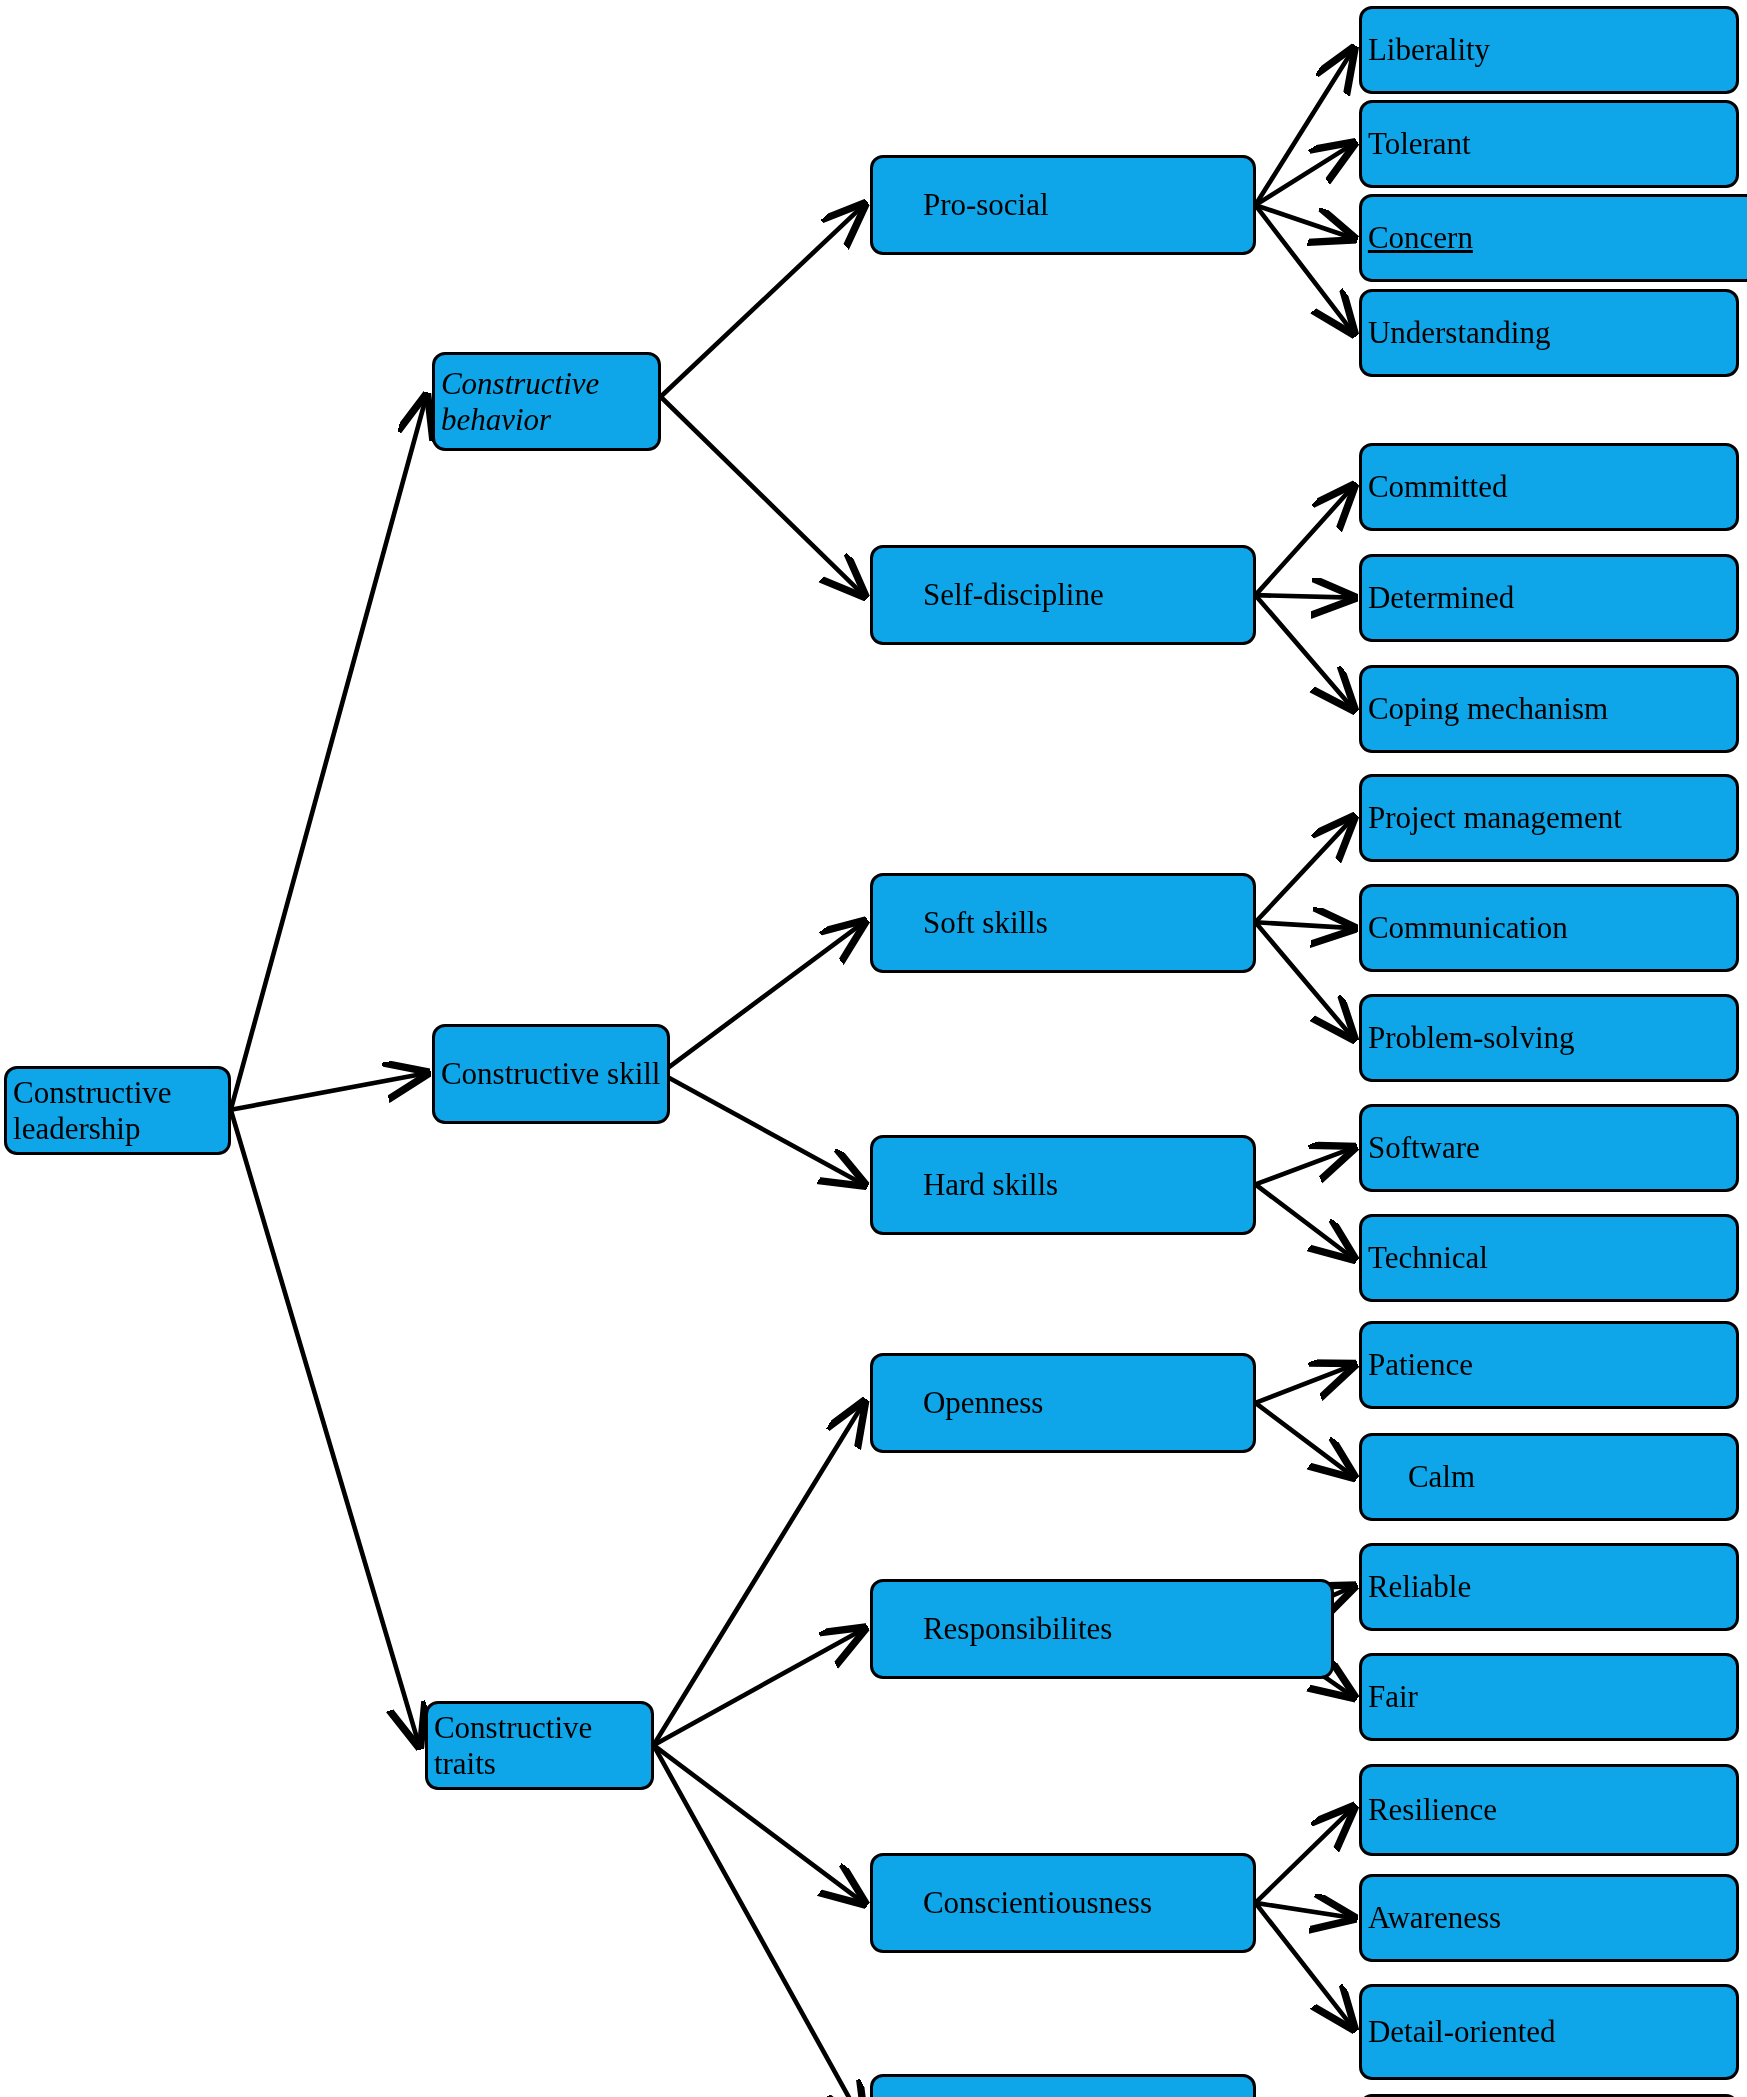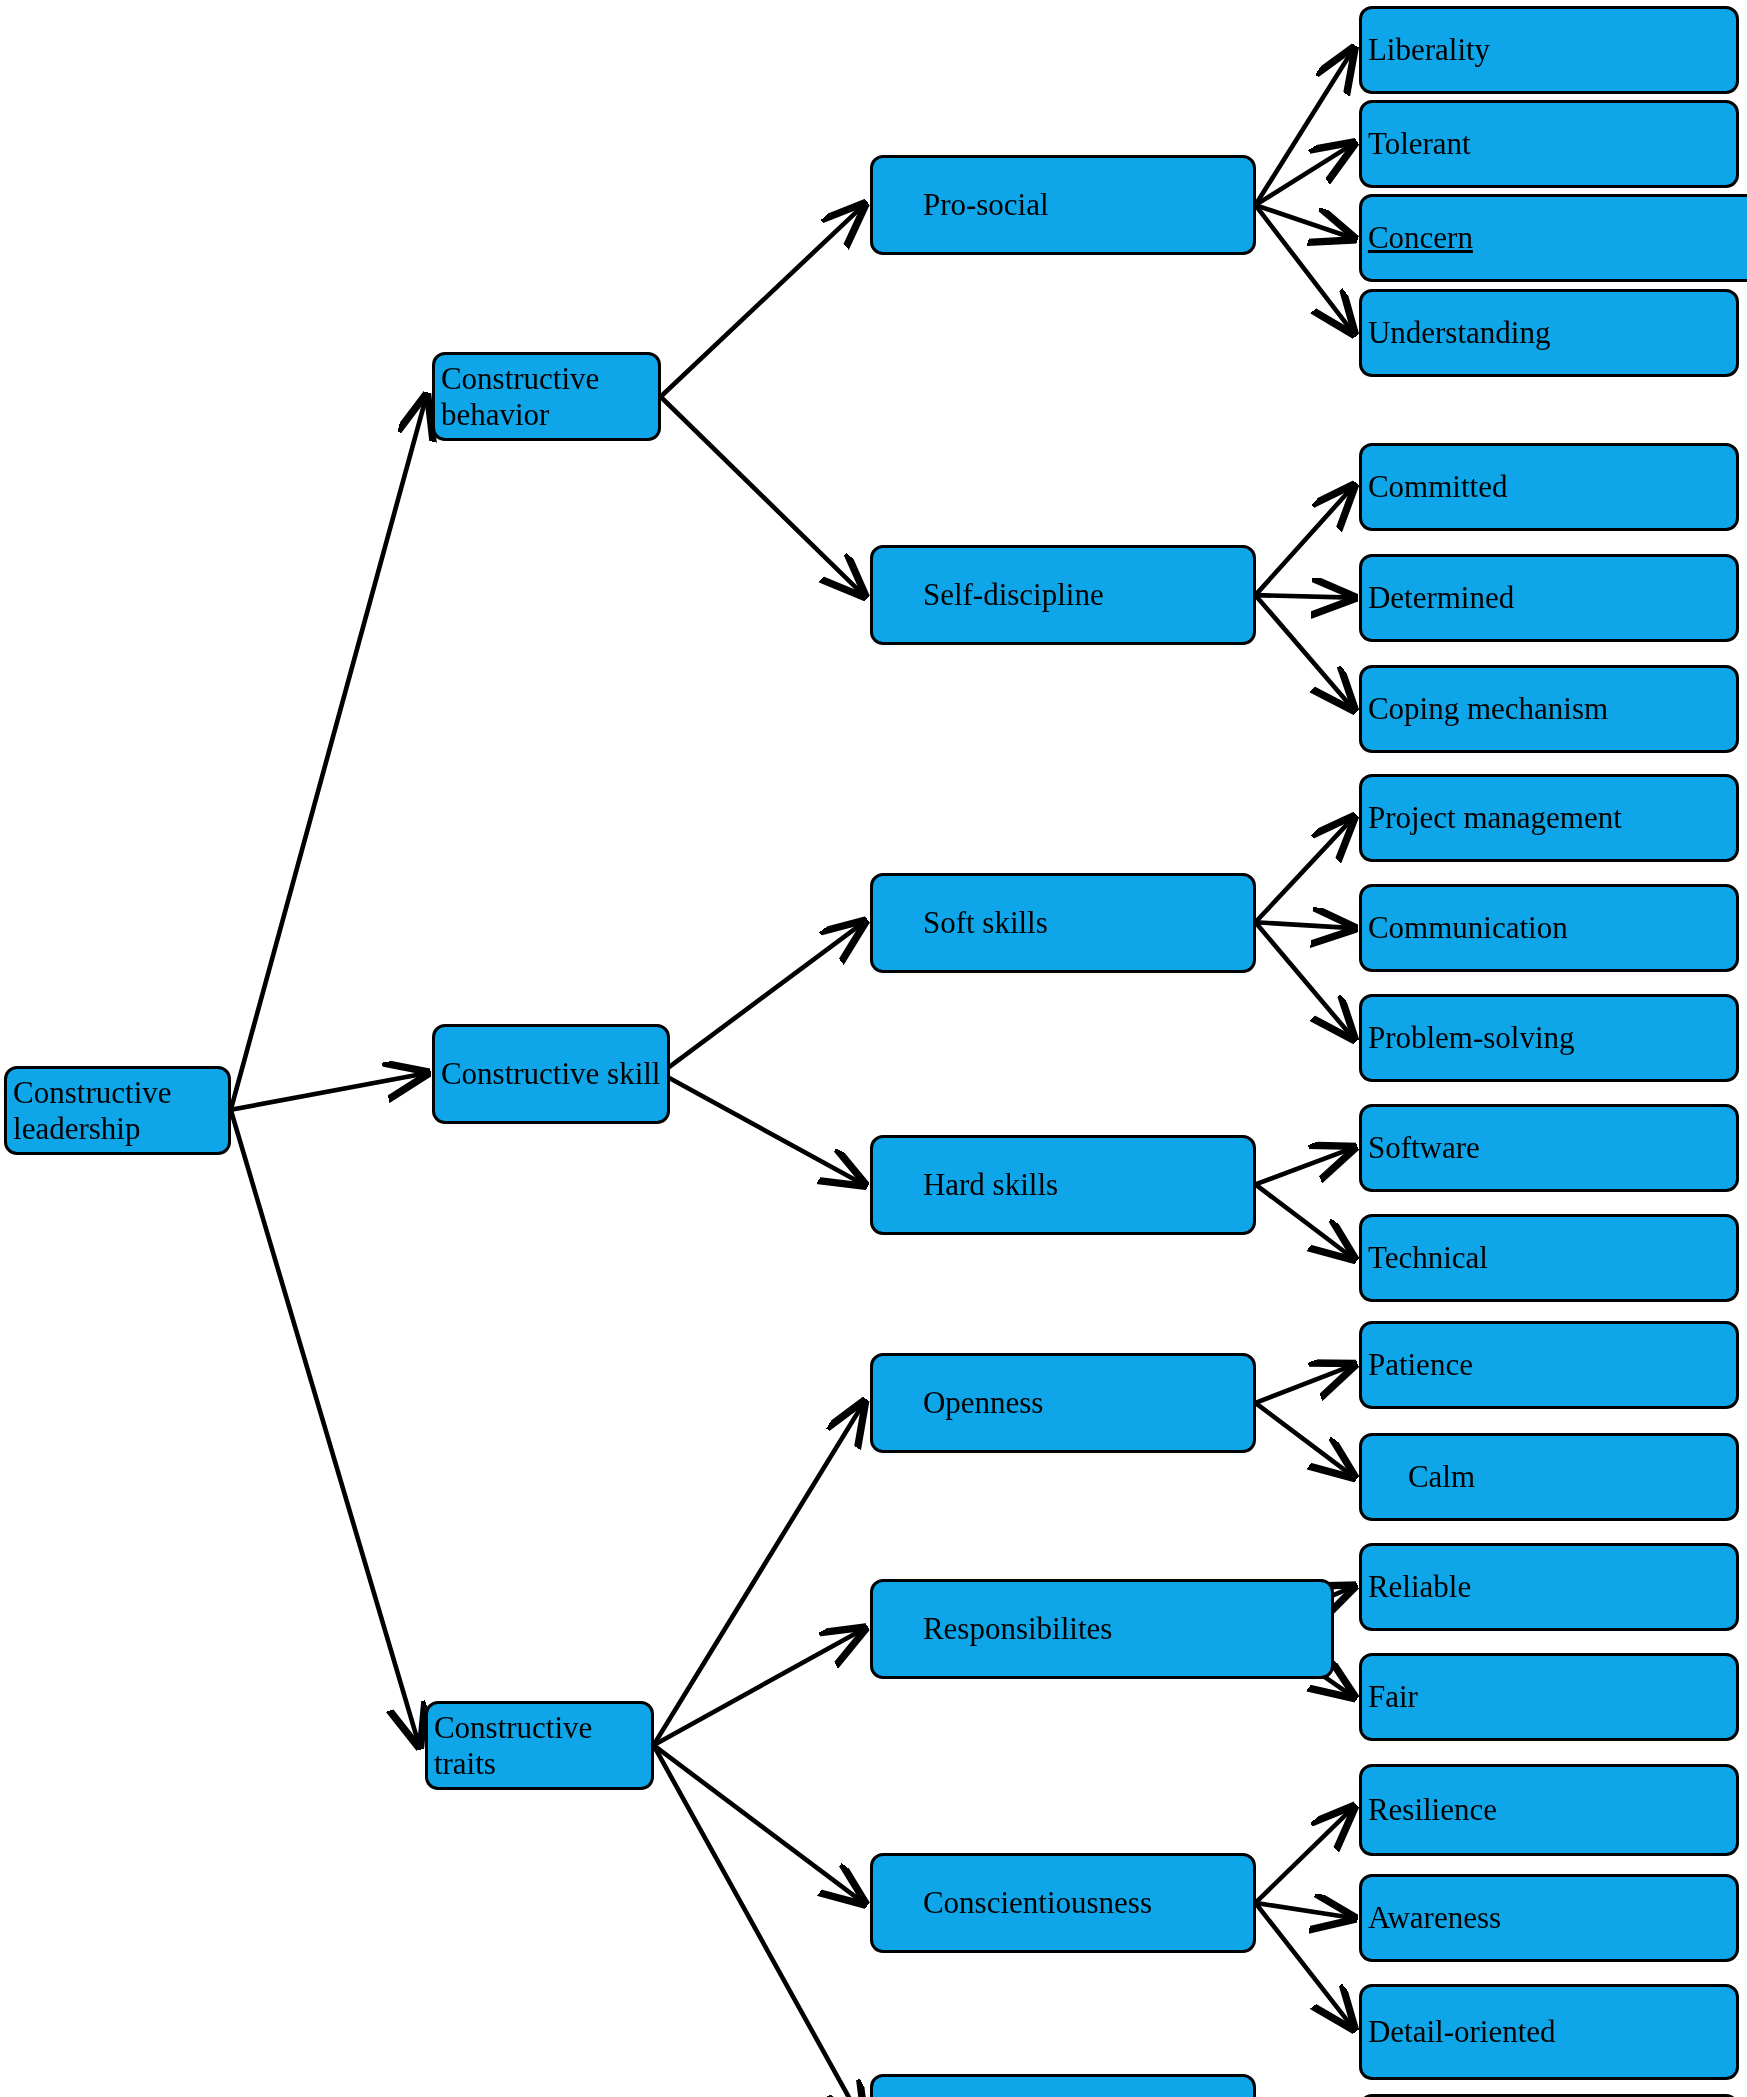--- a/index.html
+++ b/index.html
@@ -90,21 +90,21 @@
         <line x1="2993" y1="4537" x2="3226" y2="4573"></line>
         <line x1="2993" y1="4537" x2="3226" y2="4835"></line>
         <line x1="2993" y1="5064" x2="3226" y2="5097"></line>
       </g>
   </svg>
   <div id="nodes-layer">
       <div class="node-box lvl-root" style="left: 4.2px; top: 1066px; width: 227px; height: 89px;">
         <span class="node-label">Constructive
 leadership</span>
       </div>
-      <div class="node-box lvl-main" style="left: 432px; top: 352px; width: 229px; height: 89px;">
+      <div class="node-box lvl-main" style="left: 432px; top: 352px; width: 229px; height: 99px; font-style: italic;">
         <span class="node-label">Constructive behavior</span>
       </div>
       <div class="node-box lvl-mid" style="left: 870px; top: 155px; width: 386px; height: 100px;">
         <span class="node-label">Pro-social</span>
       </div>
       <div class="node-box lvl-leaf" style="left: 1359px; top: 5.5px; width: 380px; height: 88px;">
         <span class="node-label">Liberality</span>
       </div>
       <div class="node-box lvl-leaf" style="left: 1359px; top: 100px; width: 380px; height: 88px;">
         <span class="node-label">Tolerant</span>

